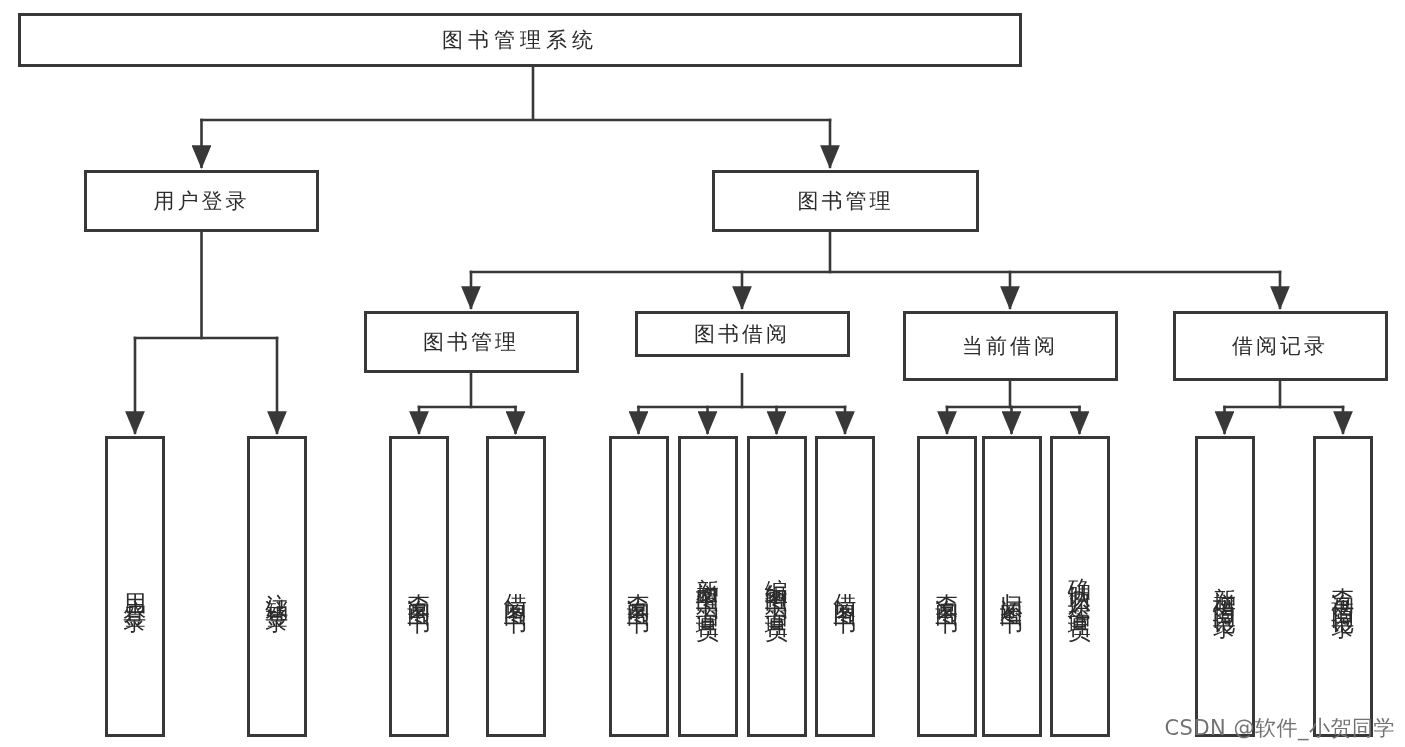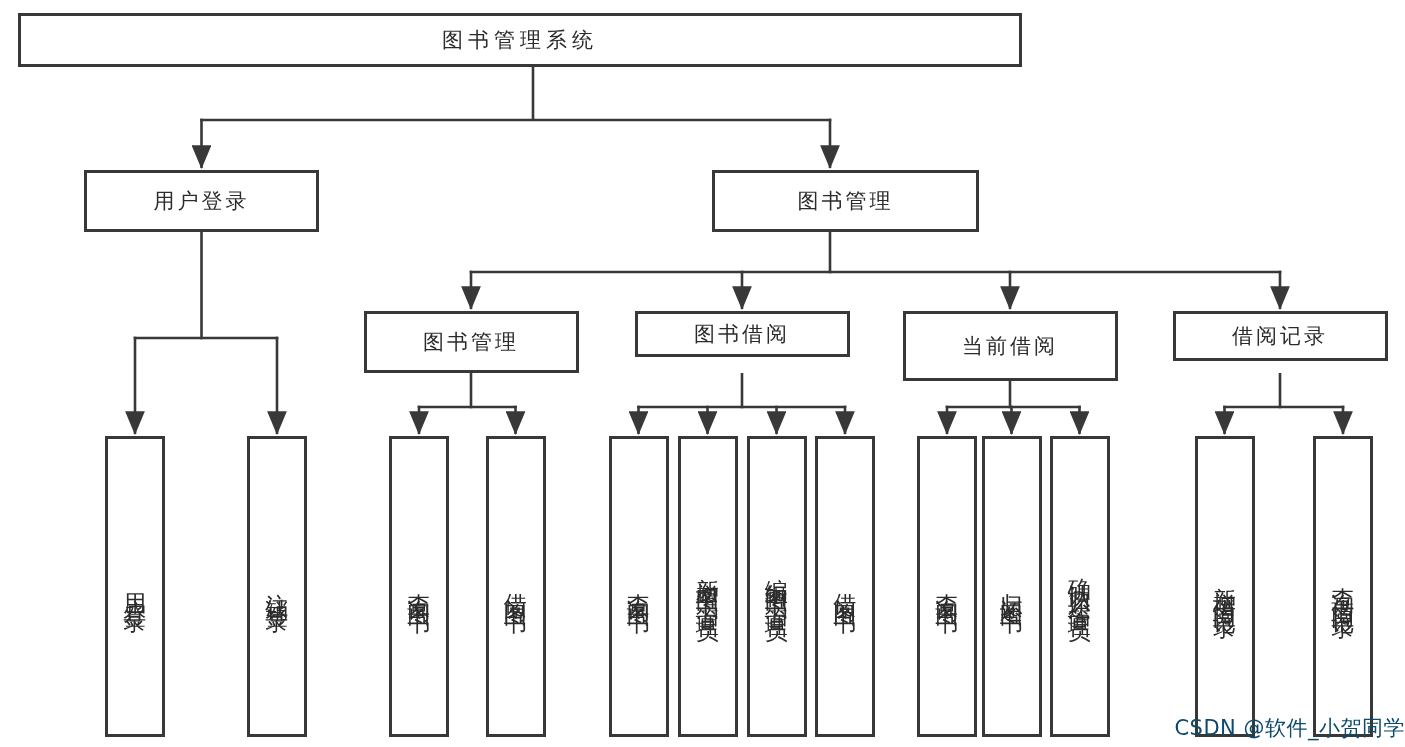--- a/index.html
+++ b/index.html
@@ -15,22 +15,22 @@
     display:flex;align-items:center;justify-content:center;
   }
   .hnode{font-size:21px;letter-spacing:3px;white-space:nowrap;}
   .root{letter-spacing:5px;}
   .leaf{width:60px;top:436px;height:301px;}
   .vtext{
     writing-mode:vertical-rl;text-orientation:mixed;
     font-size:23px;letter-spacing:6px;line-height:1.15;
   }
   .watermark{
-    position:absolute;right:0;bottom:5px;z-index:3;
-    font-size:21px;color:#0c4a6e;letter-spacing:0.5px;white-space:nowrap;
+    position:absolute;right:10px;bottom:5px;z-index:3;
+    font-size:21px;color:#737373;letter-spacing:0.5px;white-space:nowrap;
   }
 </style>
 </head>
 <body>
 
 <svg id="wires" width="1405" height="747" viewBox="0 0 1405 747">
   <defs>
     <marker id="arrow" viewBox="0 0 12 10" refX="11.5" refY="5" markerWidth="10" markerHeight="7.6" orient="auto">
       <path d="M0,0 L12,5 L0,10 Z" fill="#383838"></path>
     </marker>
@@ -87,21 +87,21 @@
 </svg>
 
 <div class="node hnode root" style="left:18px;top:13px;width:1004px;height:54px">图书管理系统</div>
 
 <div class="node hnode" style="left:84px;top:170px;width:235px;height:62px">用户登录</div>
 <div class="node hnode" style="left:712px;top:170px;width:267px;height:62px">图书管理</div>
 
 <div class="node hnode" style="left:363.5px;top:311px;width:215px;height:62px">图书管理</div>
 <div class="node hnode" style="left:634.5px;top:311px;width:215px;height:46px">图书借阅</div>
 <div class="node hnode" style="left:902.5px;top:311px;width:215px;height:70px">当前借阅</div>
-<div class="node hnode" style="left:1172.5px;top:311px;width:215px;height:50px">借阅记录</div>
+<div class="node hnode" style="left:1172.5px;top:311px;width:215px;height:70px">借阅记录</div>
 
 <div class="node leaf" style="left:105px">
   <span class="vtext">用户登录</span>
 </div>
 <div class="node leaf" style="left:247px">
   <span class="vtext">注销登录</span>
 </div>
 
 <div class="node leaf" style="left:389px">
   <span class="vtext">查询图书</span>

